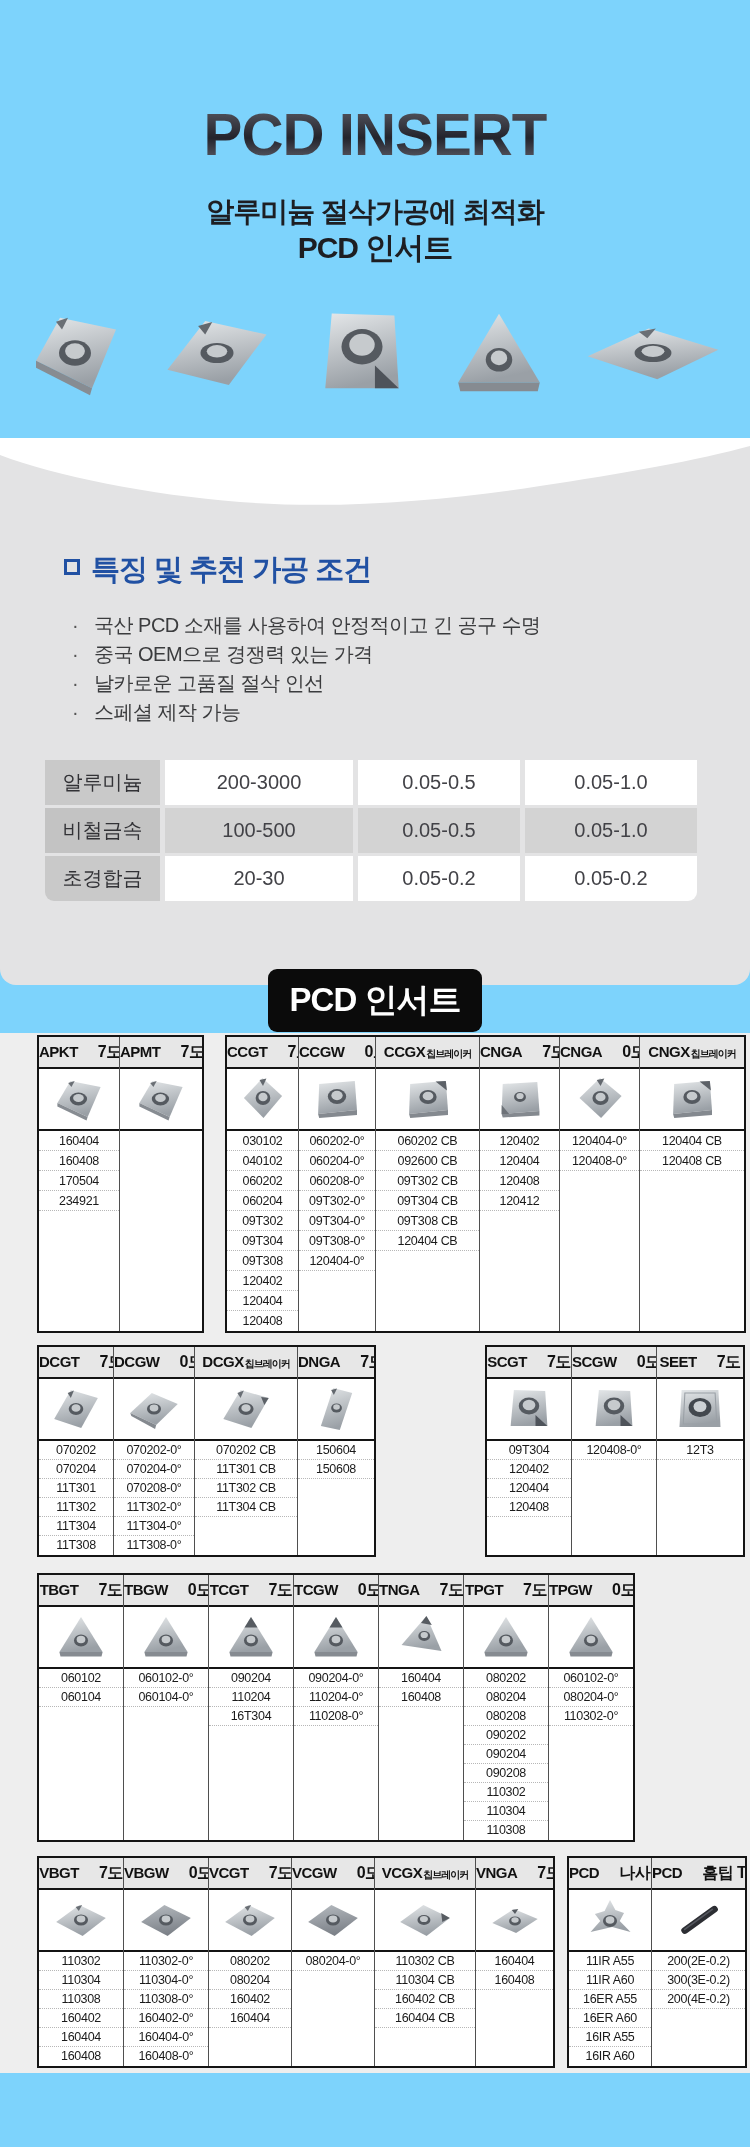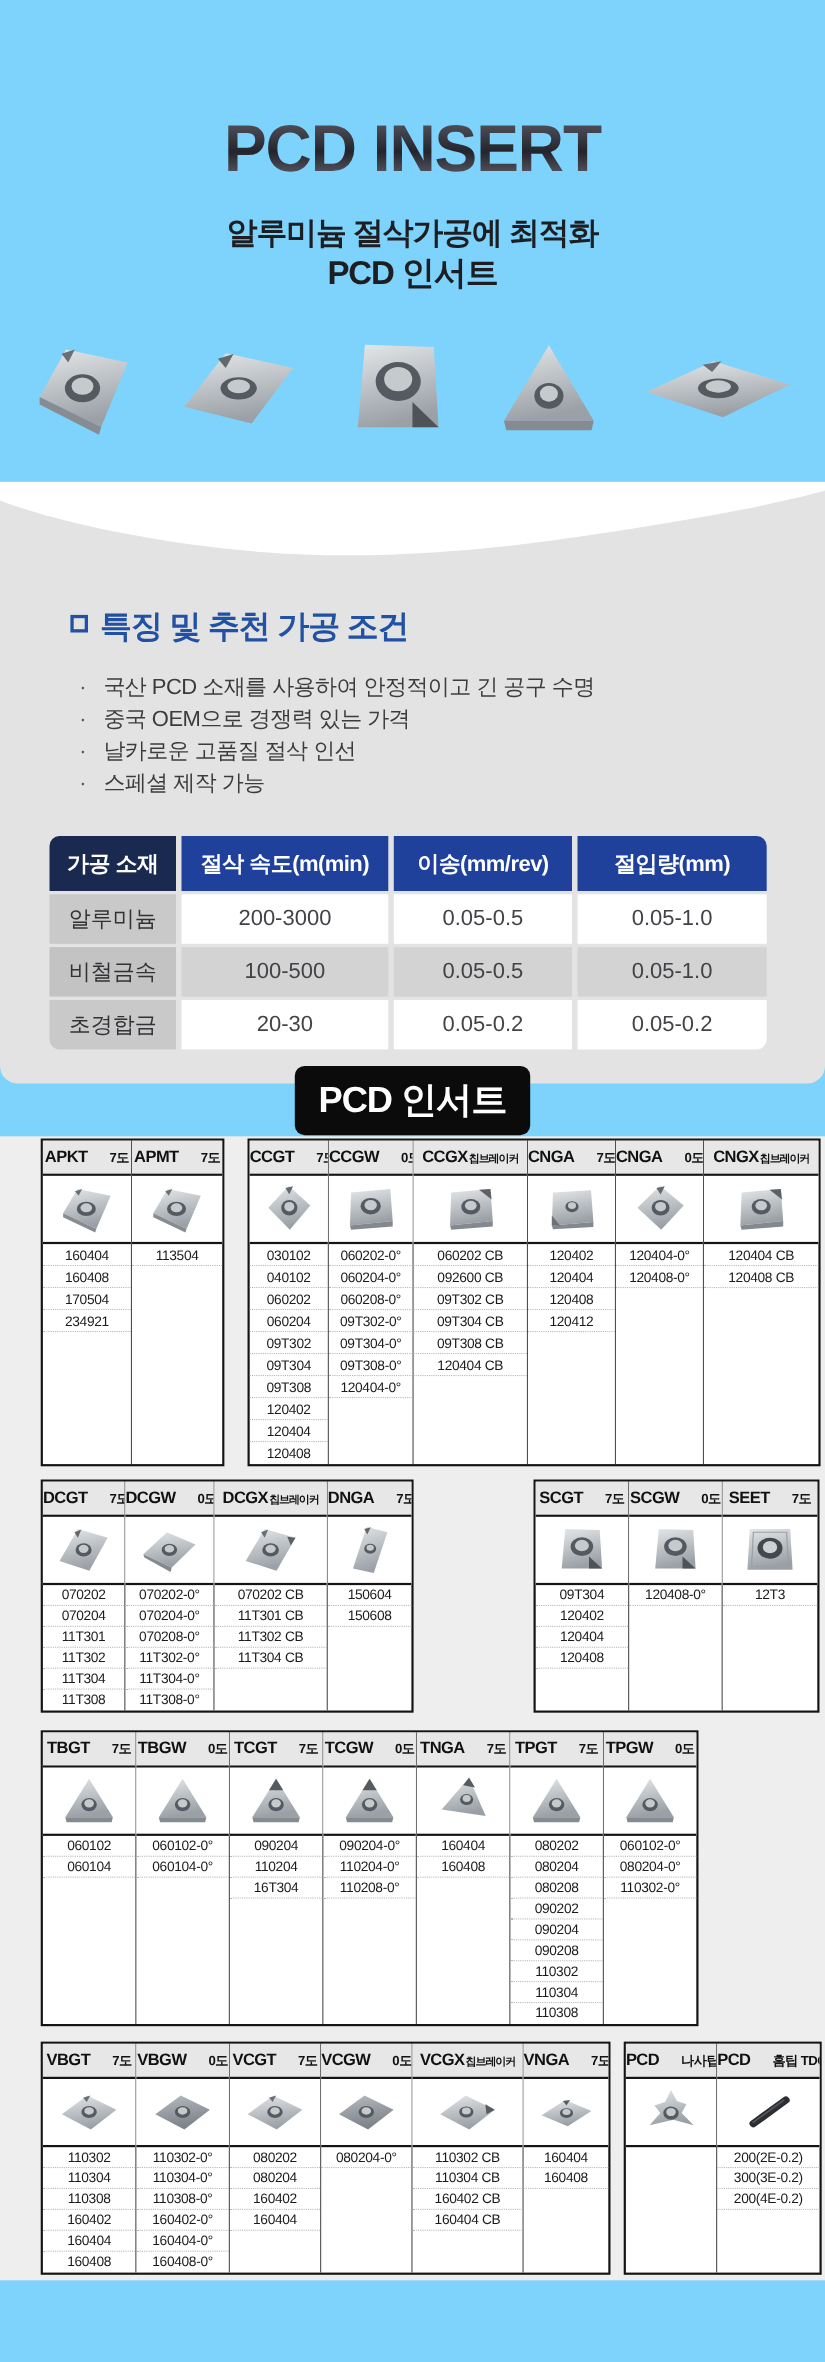--- a/index.html
+++ b/index.html
@@ -54,21 +54,21 @@
   .banner span{color:#ffffff;font-size:33px;font-weight:700;letter-spacing:-1px;}
 
   
   .catalog-bg{position:absolute;left:0;top:1033px;width:750px;height:1040px;background:#eeeeee;z-index:1;}
   .cat-table{position:absolute;border:2px solid #141414;display:flex;background:#ffffff;z-index:3;}
   .cat-col{flex:none;}
   .cat-col.bdr{border-right:1px solid #4f4f4f;}
   .cat-h{height:30px;line-height:30px;text-align:center;background:#e7e7e7;
          border-bottom:2px solid #141414;font-weight:700;font-size:15px;color:#111;
          white-space:nowrap;overflow:hidden;letter-spacing:-0.5px;}
-  .cat-h .sfx{font-size:12px;margin-left:20px;font-weight:700;}
+  .cat-h .sfx{font-size:16px;margin-left:20px;font-weight:700;}
   .cat-h .sfx.sm{font-size:10px;letter-spacing:-1px;margin-left:1px;}
   .cat-img{height:60px;border-bottom:2px solid #141414;display:flex;align-items:center;
            justify-content:center;background:#ffffff;overflow:hidden;}
   .cat-part{text-align:center;font-size:12.5px;color:#1a1a1a;border-bottom:1px dotted #b7b7b7;
             box-sizing:border-box;white-space:nowrap;overflow:hidden;letter-spacing:-0.3px;}
   .cat-part.nb{border-bottom:none;}
 </style>
 </head>
 <body>
 
@@ -172,26 +172,20 @@
 
   <div class="spec">
     <table>
       <colgroup>
           <col style="width:115px">
           <col style="width:188px">
           <col style="width:162px">
           <col style="width:172px">
         </colgroup>
       <tbody>
-          <tr>
-        <th class="first">가공 소재</th>
-        <th>절삭 속도(m(min)</th>
-        <th>이송(mm/rev)</th>
-        <th class="last">절입량(mm)</th>
-      </tr>
       <tr>
         <td class="mat">알루미늄</td>
         <td>200-3000</td>
         <td>0.05-0.5</td>
         <td>0.05-1.0</td>
       </tr>
       <tr class="alt">
         <td class="mat">비철금속</td>
         <td>100-500</td>
         <td>0.05-0.5</td>
@@ -248,23 +242,20 @@
                   <stop offset="1" stop-color="#9aa0a6"></stop>
                 </linearGradient>
               </defs>
               <polygon points="10,58 34,14 90,26 66,86" fill="url(#ig7)"></polygon>
               <polygon points="10,58 66,86 64,93 10,65" fill="#878c92"></polygon>
               <polygon points="30,18 42,14 36,26" fill="#6a6f75"></polygon>
               <ellipse cx="49" cy="50" rx="16" ry="13" fill="#555a60"></ellipse>
               <ellipse cx="49" cy="48" rx="9.92" ry="8.06" fill="#c6cacd"></ellipse>
             </svg>
           </div>
-          <div style="height: 200px;">
-            <div class="cat-part" style="height: 20px; line-height: 20px;">113504</div>
-          </div>
         </div>
       </div>
       <div class="cat-table" style="left: 225px; top: 1035px;">
         <div class="cat-col bdr" style="width: 71px;">
           <div class="cat-h"><span>CCGT</span><span class="sfx">7도</span></div>
           <div class="cat-img">
             <svg width="49" height="50" viewBox="0 0 100 100" preserveAspectRatio="none">
               <defs>
                 <linearGradient id="ig8" x1="0" y1="0" x2="0.25" y2="1">
                   <stop offset="0" stop-color="#e4e7e9"></stop>
@@ -879,20 +870,28 @@
                 <linearGradient id="ig34" x1="0" y1="0" x2="0.25" y2="1">
                   <stop offset="0" stop-color="#e4e7e9"></stop>
                   <stop offset="1" stop-color="#9aa0a6"></stop>
                 </linearGradient>
               </defs>
               <polygon points="50,10 60,30 76,36 68,52 88,74 54,64 14,74 32,52 22,38 40,32" fill="url(#ig34)"></polygon>
               <ellipse cx="50" cy="52" rx="13" ry="12" fill="#555a60"></ellipse>
               <ellipse cx="50" cy="50" rx="8.06" ry="7.4399999999999995" fill="#c6cacd"></ellipse>
             </svg>
           </div>
+          <div style="height: 114px;">
+            <div class="cat-part" style="height: 19px; line-height: 19px;">11IR A55</div>
+            <div class="cat-part" style="height: 19px; line-height: 19px;">11IR A60</div>
+            <div class="cat-part" style="height: 19px; line-height: 19px;">16ER A55</div>
+            <div class="cat-part" style="height: 19px; line-height: 19px;">16ER A60</div>
+            <div class="cat-part" style="height: 19px; line-height: 19px;">16IR A55</div>
+            <div class="cat-part nb" style="height: 19px; line-height: 19px;">16IR A60</div>
+          </div>
         </div>
         <div class="cat-col" style="width: 93px;">
           <div class="cat-h"><span>PCD</span><span class="sfx">홈팁 TDC</span></div>
           <div class="cat-img">
             <svg width="54" height="50" viewBox="0 0 100 100" preserveAspectRatio="none">
               <defs>
                 <linearGradient id="ig35" x1="0" y1="0" x2="0.25" y2="1">
                   <stop offset="0" stop-color="#e4e7e9"></stop>
                   <stop offset="1" stop-color="#9aa0a6"></stop>
                 </linearGradient>

